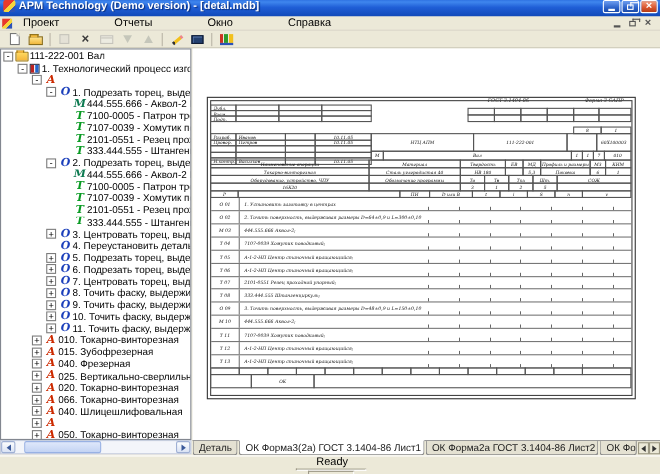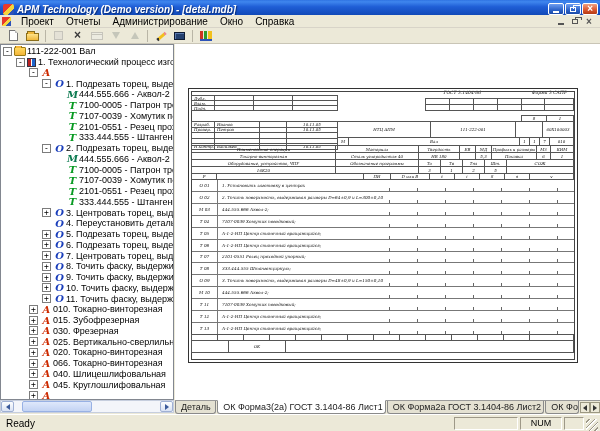--- a/index.html
+++ b/index.html
@@ -2,21 +2,21 @@
 <html><head>
 <meta charset="utf-8">
 <style>
   * { box-sizing: border-box; margin:0; padding:0; }
   html,body { width:600px; height:431px; overflow:hidden; }
   body { font-family:"Liberation Sans",sans-serif; background:#ece9d8; position:relative; }
 
   
   #titlebar { position:absolute; left:0; top:0; width:600px; height:15px;
     background:linear-gradient(180deg,#2f73e2 0%,#3f86ee 12%,#1f5ed6 45%,#1149b8 100%);
-    display:flex; align-items:flex-end; padding:0 2px;font-style:italic; }
+    display:flex; align-items:flex-start; padding:0 2px; }
   #app-icon { width:11px; height:11px; margin:0 3px 0 1px;
     background:linear-gradient(135deg,#e8392b 0 45%,#f5d53c 45% 70%,#2d53b8 70%); border-radius:2px; }
   #window-title { color:#fff; font-size:10px; font-weight:bold; text-shadow:1px 1px 1px #0a2f7a;
     white-space:nowrap; overflow:hidden; flex:1; }
   .wbtn { width:16px; height:12px; margin-left:1px; border:1px solid #fff; border-radius:2px;
     display:flex; align-items:center; justify-content:center; }
   .wbtn-blue { background:linear-gradient(180deg,#6f9ef0,#2c62c8 60%,#1b4aa8); }
   .wbtn-red  { background:linear-gradient(180deg,#f0a081,#dd5a32 55%,#b33a14); }
   .glyph-min { width:6px; height:2px; background:#fff; margin-top:5px; }
   .glyph-restore { width:6px; height:5px; border:1px solid #fff; position:relative; }
@@ -109,21 +109,21 @@
   .tab { height:13px; line-height:12px; font-size:9px; padding:0 5px; border:1px solid #8a8a8a; border-top:none;
     border-radius:0 0 3px 3px; background:#e4e1d2; color:#222; margin-right:1px; white-space:nowrap; overflow:hidden; }
   .tab.active { background:#fff; font-weight:normal; height:14px; border-top:1px solid #fff; margin-top:-1px; }
   .tab-scroll { width:10px; height:11px; margin-top:1px; background:#ece9d8; border:1px solid #9c9883;
     display:flex; align-items:center; justify-content:center; }
   .tarr-l { width:0;height:0;border-top:3px solid transparent;border-bottom:3px solid transparent;border-right:4px solid #333; }
   .tarr-r { width:0;height:0;border-top:3px solid transparent;border-bottom:3px solid transparent;border-left:4px solid #333; }
 
   
   #status-bar { position:absolute; left:0; top:414px; width:600px; height:17px; background:#ece9d8;
-    display:flex; align-items:center; font-size:10px; padding:0 2px; border-top:1px solid #fff; }
+    display:flex; align-items:center; font-size:10px; padding:0 2px; border-top:1px solid #fff;flex-direction:column; }
   #status-ready { flex:1; padding-left:4px; color:#000; }
   .status-panel { height:13px; border:1px solid; border-color:#9d9888 #fff #fff #9d9888; margin-left:2px;
     font-size:9px; display:flex; align-items:center; justify-content:center; color:#000; }
   #grip { width:12px; height:12px; margin-left:2px; align-self:flex-end;
     background:repeating-linear-gradient(135deg,transparent 0 2px,#9d9888 2px 3px,#fff 3px 4px); }
 </style>
 </head>
 <body>
 
 <div id="titlebar">
@@ -135,24 +135,23 @@
   <div class="wbtn wbtn-blue">
       <div class="glyph-restore"></div>
     </div>
   <div class="wbtn wbtn-red">
       <div class="glyph-close">×</div>
     </div>
 </div>
 
 <div id="menubar">
   <div id="menu-app-icon"></div>
-  <div id="menu-items" style="display: flex;">
+  <div id="menu-items" style="display: flex; gap: 38px;">
       <div class="menu-item">Проект</div>
       <div class="menu-item">Отчеты</div>
-      <div class="menu-item">Администрирование</div>
       <div class="menu-item">Окно</div>
       <div class="menu-item">Справка</div>
     </div>
   <div id="mdi-buttons">
     <div class="mdibtn">
         <div class="glyph-mmin"></div>
       </div>
     <div class="mdibtn">
         <div class="glyph-mrestore"></div>
       </div>
@@ -325,21 +324,21 @@
         <span class="tree-label">010. Токарно-винторезная</span>
       </div>
       <div class="tree-row" style="padding-left: 28px;">
         <span class="expand-box">+</span>
         <span class="tree-icon ti-A">A</span>
         <span class="tree-label">015. Зубофрезерная</span>
       </div>
       <div class="tree-row" style="padding-left: 28px;">
         <span class="expand-box">+</span>
         <span class="tree-icon ti-A">A</span>
-        <span class="tree-label">030. Фрезерная</span>
+        <span class="tree-label">040. Фрезерная</span>
       </div>
       <div class="tree-row" style="padding-left: 28px;">
         <span class="expand-box">+</span>
         <span class="tree-icon ti-A">A</span>
         <span class="tree-label">025. Вертикально-сверлильная</span>
       </div>
       <div class="tree-row" style="padding-left: 28px;">
         <span class="expand-box">+</span>
         <span class="tree-icon ti-A">A</span>
         <span class="tree-label">020. Токарно-винторезная</span>
@@ -350,25 +349,25 @@
         <span class="tree-label">066. Токарно-винторезная</span>
       </div>
       <div class="tree-row" style="padding-left: 28px;">
         <span class="expand-box">+</span>
         <span class="tree-icon ti-A">A</span>
         <span class="tree-label">040. Шлицешлифовальная</span>
       </div>
       <div class="tree-row" style="padding-left: 28px;">
         <span class="expand-box">+</span>
         <span class="tree-icon ti-A">A</span>
-        <span class="tree-label">045. Круглошлифовальная</span>
-      </div>
-      <div class="tree-row" style="padding-left: 28px;">
-        <span class="expand-box">+</span>
-        <span class="tree-icon ti-A">A</span>
+      </div>
+      <div class="tree-row" style="padding-left: 28px;">
+        <span class="expand-box">+</span>
+        <span class="tree-icon ti-A">A</span>
+        <span class="tree-label">050. Токарно-винторезная</span>
       </div>
     </div>
   <div id="document-area">
     <div id="form-page">
       <div class="fabs ftext" style="right:96px; top:1px;">ГОСТ 3.1404-86</div>
       <div class="fabs ftext" style="right:10px; top:1px;">Форма 3   САПР</div>
       <div id="form-content">
           <div class="fabs" style="left: 234px; top: 7px; width: 148px; height: 12px;">
             <div class="frow" style="height: 6px;">
               <div class="fcell" style="flex: 0 0 25px;"></div>

